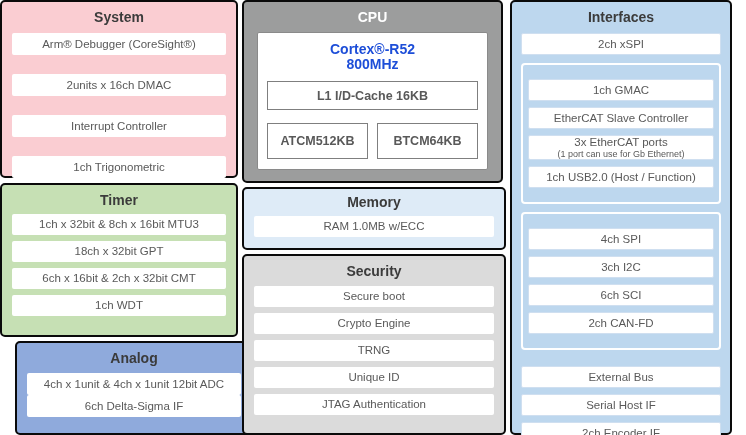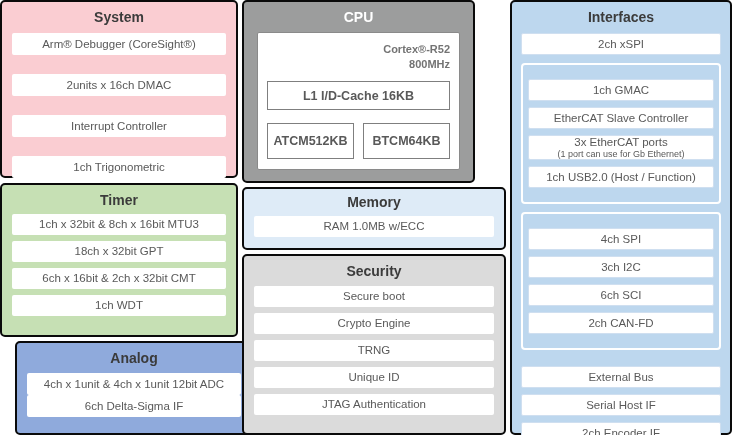--- a/index.html
+++ b/index.html
@@ -27,34 +27,34 @@
   
   #system   { left:0;   top:0;   width:238px; height:178px; background:#facdd2; }
   #timer    { left:0;   top:183px; width:238px; height:154px; background:#c6e0b4; }
   #analog   { left:15px;   top:341px; width:238px; height:94px;  background:#8faadc; }
   #system .items { gap:19px; }
   #timer  .items { gap:6px; padding-top:4px; }
   #analog .items { gap:0; padding-top:5px; }
   #analog .item, #system .item { min-height:22px; }
 
   
-  #cpu      { left:242px; top:0;     width:233px; height:183px; background:#9c9d9d; }
+  #cpu      { left:242px; top:0;     width:261px; height:183px; background:#9c9d9d; }
   #memory   { left:242px; top:187px; width:264px; height:63px;  background:#deebf7; }
   #security { left:242px; top:254px; width:264px; height:181px; background:#dbdbdb; }
   #cpu .block-title { color:#ffffff; }
   #memory .block-title { margin-top:5px; }
   #memory .items { padding-top:4px; }
   #security .items { gap:6px; padding-top:5px; }
 
   .cpu-panel {
     margin:5px 13px 11px 13px; flex:1; background:#ffffff; border:1px solid #8a8a8a;
     border-radius:2px; display:flex; flex-direction:column; padding:9px 9px 10px 9px;
   }
   .cpu-core-name, .cpu-core-freq {
-    text-align:right; font-size:11px; font-weight:bold; color:#737373; line-height:15px;
+    text-align:center; font-size:14px; font-weight:bold; color:#1d4ed8; line-height:15px;
   }
   .cpu-cache {
     margin:9px 0 5px 0; border:1px solid #7f7f7f; height:29px; box-sizing:border-box;
     display:flex; align-items:center; justify-content:center;
     font-size:12.5px; font-weight:bold; color:#595959;
   }
   .cpu-tcm-row { display:flex; gap:9px; margin-top:8px; flex:1; }
   .cpu-tcm {
     flex:1; border:1px solid #7f7f7f; box-sizing:border-box;
     display:flex; flex-direction:row; align-items:center; justify-content:center;

